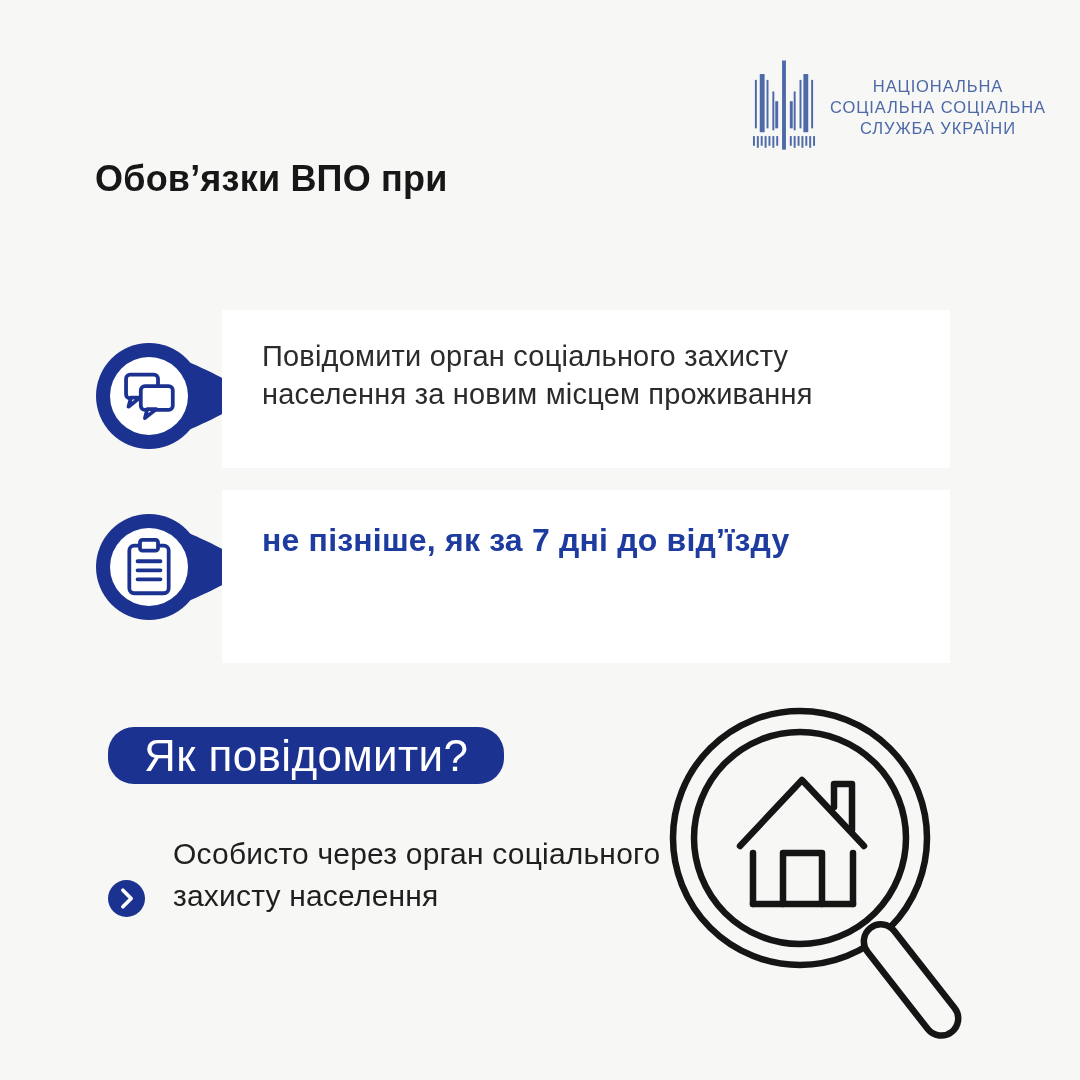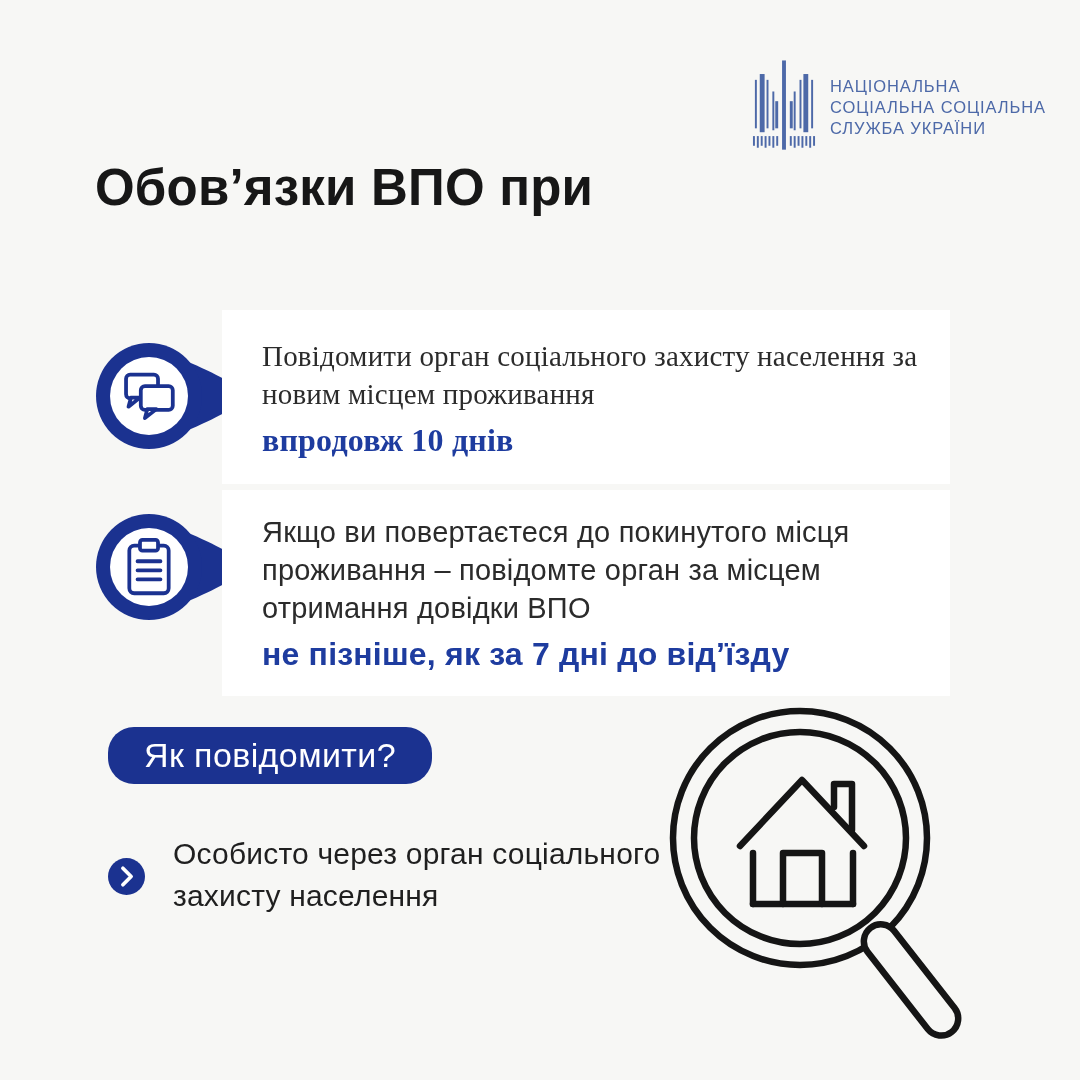--- a/index.html
+++ b/index.html
@@ -8,36 +8,36 @@
   }
   *{margin:0;padding:0;box-sizing:border-box;}
   html,body{width:1080px;height:1080px;}
   body{
     position:relative;background:var(--bg);overflow:hidden;
     font-family:"Liberation Sans", sans-serif;color:var(--ink);
   }
   .logo{position:absolute;top:58px;left:752px;display:flex;align-items:center;}
   .logo svg{display:block;}
   .logo-text{margin-left:14px;color:var(--logo-blue);font-size:16.5px;line-height:21px;
-    letter-spacing:0.9px;font-weight:500;}
-  .title{position:absolute;left:95px;top:158px;font-size:51px;line-height:1.17;
+    letter-spacing:0.9px;font-weight:500;text-align:center;}
+  .title{position:absolute;left:95px;top:158px;font-size:36px;line-height:1.17;
     font-weight:700;color:var(--ink);letter-spacing:0.2px;}
   .card{position:absolute;left:222px;width:728px;background:var(--card);}
-  .card1{top:310px;min-height:158px;padding:27px 28px 24px 40px;font-family:Liberation Serif, serif;}
+  .card1{top:310px;min-height:158px;padding:27px 28px 24px 40px;}
   .card2{top:490px;min-height:173px;padding:23px 28px 22px 40px;}
   .card-text{font-size:29px;line-height:38px;color:var(--body-ink);letter-spacing:0.2px;}
   .card-highlight{font-size:32px;line-height:40px;font-weight:700;color:var(--accent);
     margin-top:7px;letter-spacing:0.2px;}
   .pin{position:absolute;left:95px;width:158px;height:112px;}
   .pin1{top:340px;} .pin2{top:511px;}
   .badge{position:absolute;left:108px;top:727px;height:57px;line-height:57px;
-    background:var(--navy);color:#fff;border-radius:26px;padding:0 36px;font-size:34px;
+    background:var(--navy);color:#fff;border-radius:26px;padding:0 36px;font-size:44px;
     letter-spacing:0.4px;display:inline-block;}
   .bullets{position:absolute;left:108px;top:833px;width:560px;}
-  .bullet{display:flex;align-items:center;}
+  .bullet{display:flex;align-items:flex-end;}
   .bullet + .bullet{margin-top:13px;}
   .bullet svg{flex:0 0 auto;margin-top:3px;}
   .bullet-label{margin-left:28px;font-size:30px;line-height:42px;color:#1f1f1f;
     letter-spacing:0.2px;}
   .magnifier{position:absolute;left:660px;top:703px;width:340px;height:345px;}
 </style>
 </head>
 <body>
 
 <div class="logo">
@@ -90,38 +90,36 @@
       <rect x="10" y="12" width="39" height="29" rx="5" fill="#ffffff"></rect>
       <path d="M 16,40 L 13,51 L 27,40 Z" fill="#ffffff"></path>
       <rect x="28" y="26" width="39" height="29" rx="5" fill="#ffffff"></rect>
       <path d="M 36,54 L 33,65 L 47,54 Z" fill="#ffffff"></path>
     </g>
   </svg>
 </div>
 
 <div class="card card1">
   <div class="card-text">Повідомити орган соціального захисту населення за новим місцем проживання</div>
-  <div class="card-highlight">впродовж 10 днів</div>
 </div>
 
 <div class="pin pin2">
   <svg width="158" height="112" viewBox="0 0 158 112" aria-hidden="true">
     <path d="M 91,21 C 120,33 145,47 154,56 C 145,65 120,79 91,91 Z" fill="var(--navy)"></path>
     <circle cx="54" cy="56" r="53" fill="var(--navy)"></circle>
     <circle cx="54" cy="56" r="39" fill="#ffffff"></circle>
     <g transform="translate(54,56) scale(0.82) translate(-38,-38)" stroke="var(--navy)" stroke-width="4.6" stroke-linejoin="round">
       <rect x="14" y="12" width="48" height="58" rx="6" fill="#ffffff"></rect>
       <rect x="27" y="5" width="22" height="13" rx="3" fill="#ffffff"></rect>
       <path d="M 24,31 H 52 M 24,42 H 52 M 24,53 H 52" fill="none" stroke-linecap="round"></path>
     </g>
   </svg>
 </div>
 
 <div class="card card2">
-  <div class="card-text">Якщо ви повертаєтеся до покинутого місця проживання – повідомте орган за місцем отримання довідки ВПО</div>
   <div class="card-highlight">не пізніше, як за 7 дні до від’їзду</div>
 </div>
 
 <div class="badge">Як повідомити?</div>
 
 <div class="bullets">
   <div class="bullet">
     <svg width="37" height="37" viewBox="0 0 36 36" aria-hidden="true">
       <circle cx="18" cy="18" r="18" fill="var(--navy)"></circle>
       <polyline points="14.5,10 22.5,18 14.5,26" fill="none" stroke="#ffffff" stroke-width="3.6" stroke-linecap="round" stroke-linejoin="round"></polyline>

